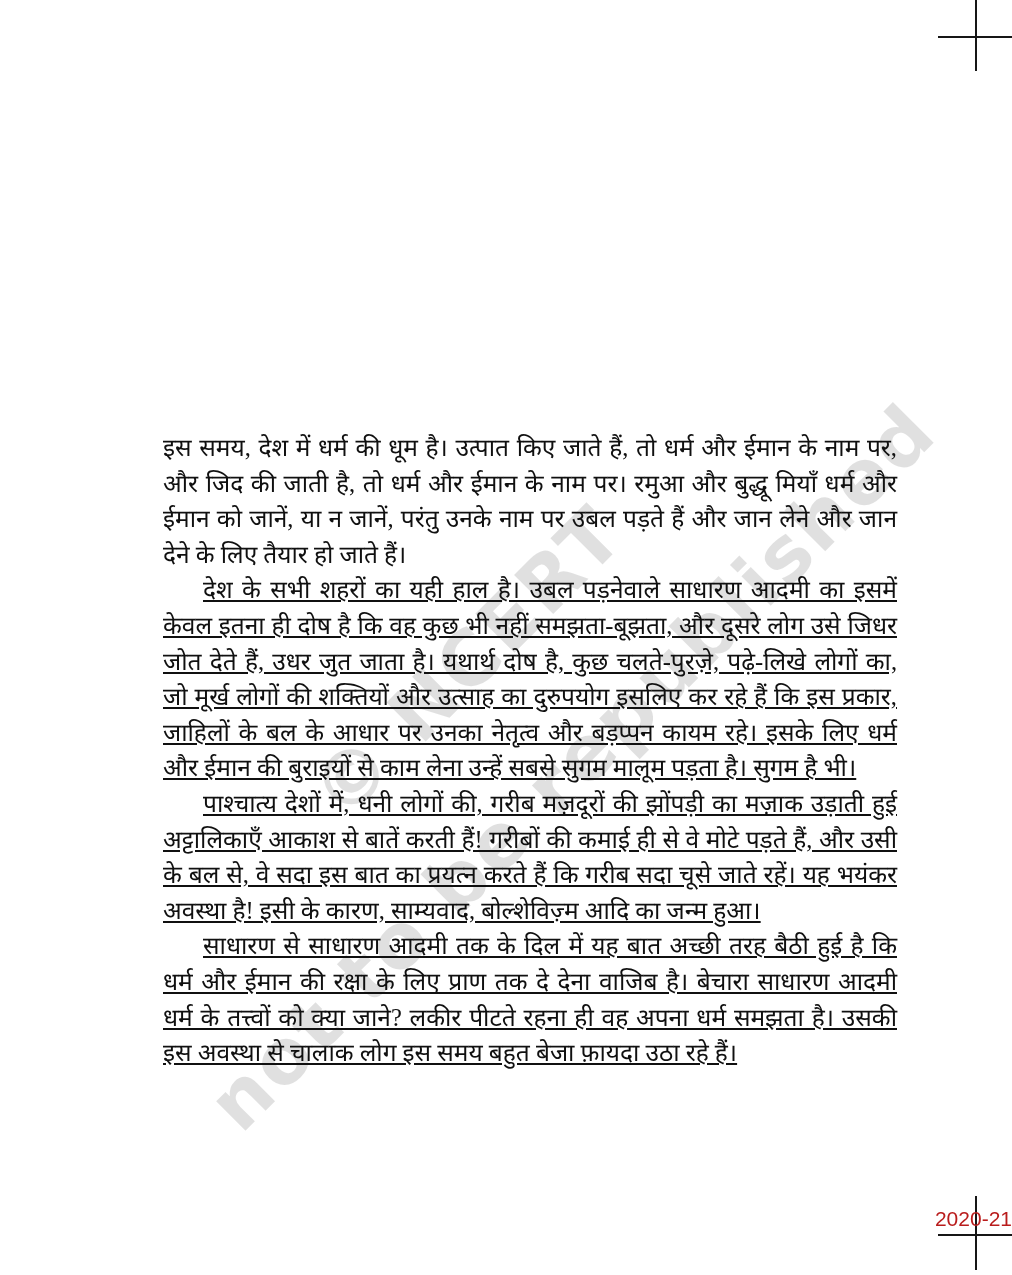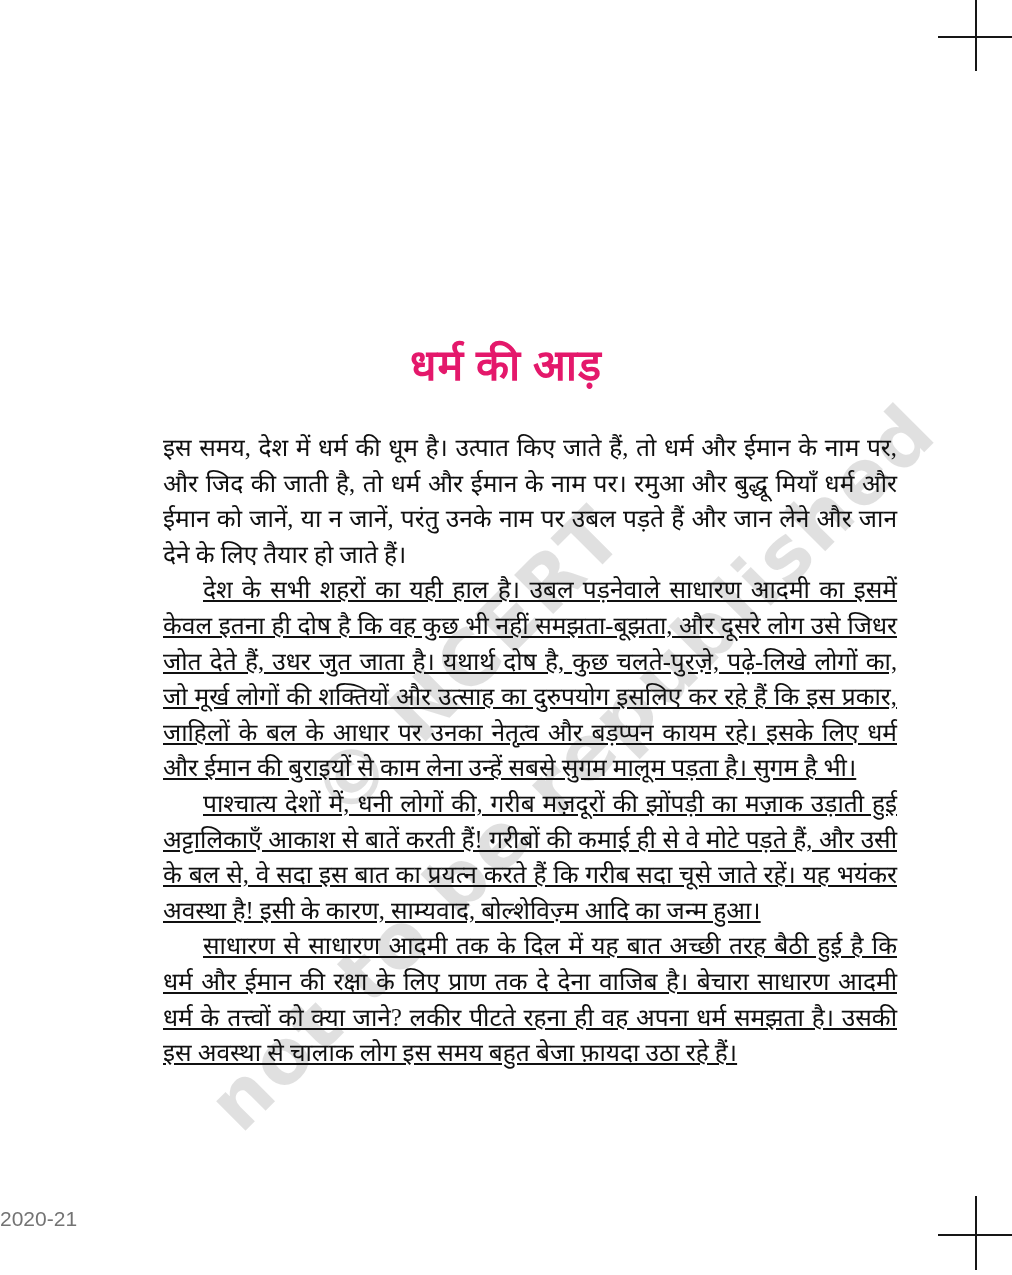--- a/index.html
+++ b/index.html
@@ -66,42 +66,41 @@
   }
   .body-text p { margin: 0; }
   .body-text p.indent { text-indent: 40px; text-decoration: underline; }
 
   
   .footer {
     position: absolute;
     left: 0;
     top: 1207px;
     width: 100%;
-    text-align: left;
+    text-align: right;
     font-family: "Liberation Sans", "DejaVu Sans", sans-serif;
     font-size: 21px;
-    color: #737373;
+    color: #b91c1c;
   }
 </style>
 </head>
 <body>
 
 <div class="page">
 
   <div class="crop crop-tr-v"></div>
   <div class="crop crop-tr-h"></div>
   <div class="crop crop-br-v"></div>
   <div class="crop crop-br-h"></div>
 
   <div class="watermark">
     <div>© NCERT</div>
     <div>not to be republished</div>
   </div>
 
-  <h1 class="title">धर्म की आड़</h1>
 
   <div class="body-text">
     <p>इस समय, देश में धर्म की धूम है। उत्पात किए जाते हैं, तो धर्म और ईमान के नाम पर, और जिद की जाती है, तो धर्म और ईमान के नाम पर। रमुआ और बुद्धू मियाँ धर्म और ईमान को जानें, या न जानें, परंतु उनके नाम पर उबल पड़ते हैं और जान लेने और जान देने के लिए तैयार हो जाते हैं।</p>
     <p class="indent">देश के सभी शहरों का यही हाल है। उबल पड़नेवाले साधारण आदमी का इसमें केवल इतना ही दोष है कि वह कुछ भी नहीं समझता-बूझता, और दूसरे लोग उसे जिधर जोत देते हैं, उधर जुत जाता है। यथार्थ दोष है, कुछ चलते-पुरज़े, पढ़े-लिखे लोगों का, जो मूर्ख लोगों की शक्तियों और उत्साह का दुरुपयोग इसलिए कर रहे हैं कि इस प्रकार, जाहिलों के बल के आधार पर उनका नेतृत्व और बड़प्पन कायम रहे। इसके लिए धर्म और ईमान की बुराइयों से काम लेना उन्हें सबसे सुगम मालूम पड़ता है। सुगम है भी।</p>
     <p class="indent">पाश्चात्य देशों में, धनी लोगों की, गरीब मज़दूरों की झोंपड़ी का मज़ाक उड़ाती हुई अट्टालिकाएँ आकाश से बातें करती हैं! गरीबों की कमाई ही से वे मोटे पड़ते हैं, और उसी के बल से, वे सदा इस बात का प्रयत्न करते हैं कि गरीब सदा चूसे जाते रहें। यह भयंकर अवस्था है! इसी के कारण, साम्यवाद, बोल्शेविज़्म आदि का जन्म हुआ।</p>
     <p class="indent">साधारण से साधारण आदमी तक के दिल में यह बात अच्छी तरह बैठी हुई है कि धर्म और ईमान की रक्षा के लिए प्राण तक दे देना वाजिब है। बेचारा साधारण आदमी धर्म के तत्त्वों को क्या जाने? लकीर पीटते रहना ही वह अपना धर्म समझता है। उसकी इस अवस्था से चालाक लोग इस समय बहुत बेजा फ़ायदा उठा रहे हैं।</p>
   </div>
 
   <div class="footer">2020-21</div>
 

